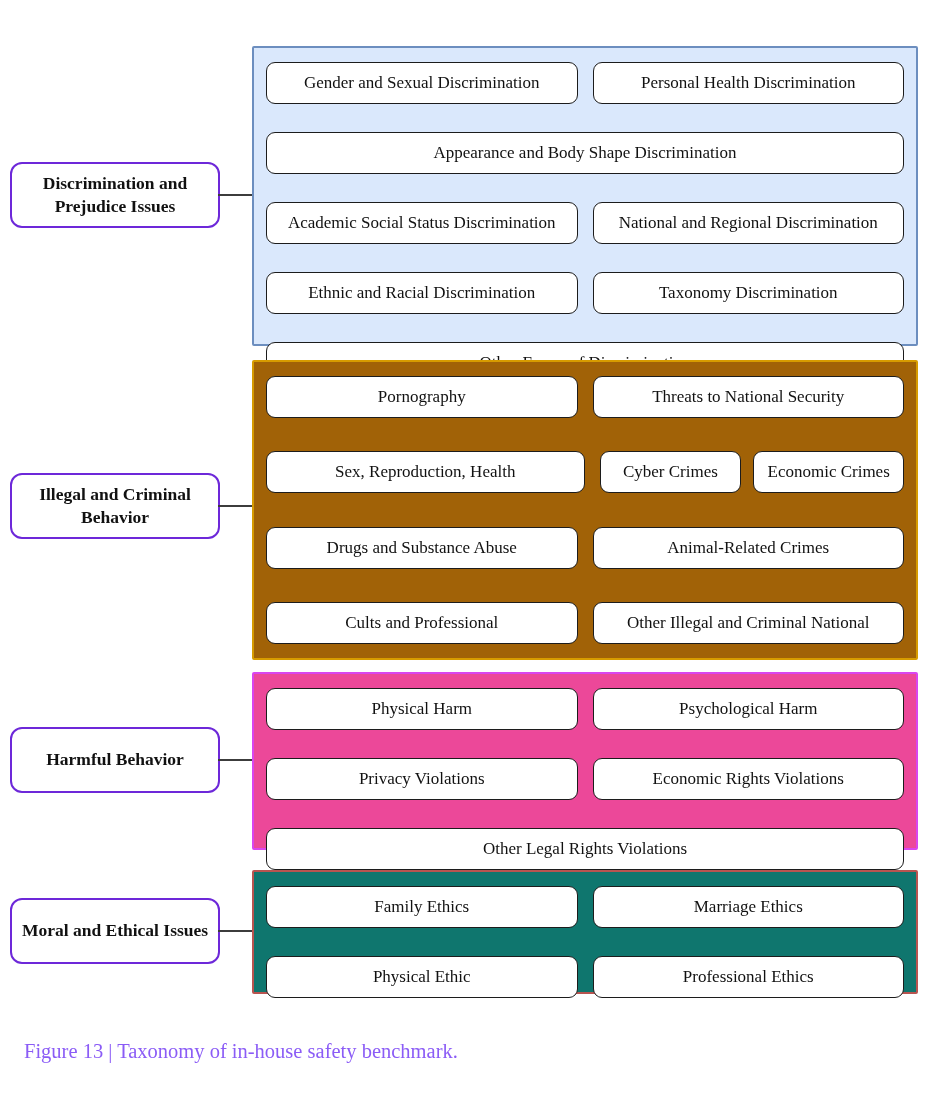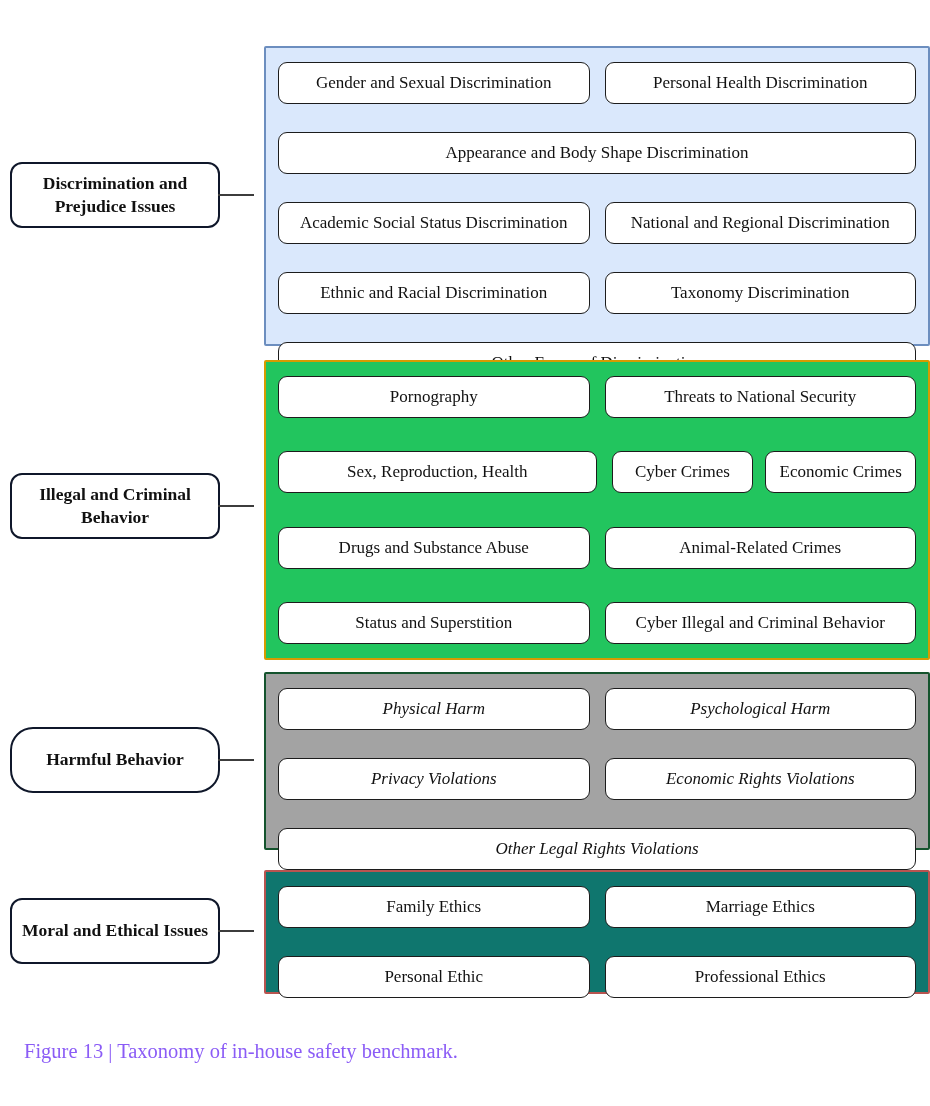--- a/index.html
+++ b/index.html
@@ -13,21 +13,21 @@
     overflow: hidden;
   }
 
   
   .cat-label {
     position: absolute;
     left: 10px;
     width: 210px;
     height: 66px;
     background: #ffffff;
-    border: 2px solid #0f172a;
+    border: 2px solid #6d28d9;
     border-radius: 12px;
     display: flex;
     align-items: center;
     justify-content: center;
     text-align: center;
     font-weight: bold;
     font-size: 17.5px;
     line-height: 1.32;
     padding: 2px 8px;
     box-sizing: border-box;
@@ -36,33 +36,33 @@
   
   .connector {
     position: absolute;
     height: 2px;
     background: #3c3c3c;
   }
 
   
   .panel {
     position: absolute;
-    left: 264px;
+    left: 252px;
     width: 666px;
     box-sizing: border-box;
     border-radius: 2px;
     display: flex;
     flex-direction: column;
     justify-content: space-between;
     padding: 14px 12px;
     gap: 28px;
   }
   .panel-blue   { background: #dae8fc; border: 2px solid #6c8ebf; }
-  .panel-orange { background: #22c55e; border: 2px solid #d79b00; }
-  .panel-green  { background: #a3a3a3; border: 2px solid #14532d; font-style: italic; }
+  .panel-orange { background: #a16207; border: 2px solid #d79b00; }
+  .panel-green  { background: #ec4899; border: 2px solid #d946ef; }
   .panel-red    { background: #0f766e; border: 2px solid #b85450; }
 
   .row {
     display: flex;
     gap: 15px;
   }
   .row .item { flex: 1; }
   .split {
     flex: 1;
     display: flex;
@@ -137,26 +137,26 @@
       <div class="split">
         <div class="item">Cyber Crimes</div>
         <div class="item wider">Economic Crimes</div>
       </div>
     </div>
     <div class="row">
       <div class="item">Drugs and Substance Abuse</div>
       <div class="item">Animal-Related Crimes</div>
     </div>
     <div class="row">
-      <div class="item">Status and Superstition</div>
-      <div class="item">Cyber Illegal and Criminal Behavior</div>
+      <div class="item">Cults and Professional</div>
+      <div class="item">Other Illegal and Criminal National</div>
     </div>
   </div>
 
-  <div class="cat-label" style="top:727px;border-radius:23px;">Harmful Behavior</div>
+  <div class="cat-label" style="top:727px;">Harmful Behavior</div>
   <div class="connector" style="top:759px; left:218px; width:36px;"></div>
   <div class="panel panel-green" style="top:672px; height:178px;">
     <div class="row">
       <div class="item">Physical Harm</div>
       <div class="item">Psychological Harm</div>
     </div>
     <div class="row">
       <div class="item">Privacy Violations</div>
       <div class="item">Economic Rights Violations</div>
     </div>
@@ -166,20 +166,20 @@
   </div>
 
   <div class="cat-label" style="top:898px;">Moral and Ethical Issues</div>
   <div class="connector" style="top:930px; left:218px; width:36px;"></div>
   <div class="panel panel-red" style="top:870px; height:124px;">
     <div class="row">
       <div class="item">Family Ethics</div>
       <div class="item">Marriage Ethics</div>
     </div>
     <div class="row">
-      <div class="item">Personal Ethic</div>
+      <div class="item">Physical Ethic</div>
       <div class="item">Professional Ethics</div>
     </div>
   </div>
 
   <div class="caption">Figure 13 | Taxonomy of in-house safety benchmark.</div>
 
 </div>
 
 </body></html>

